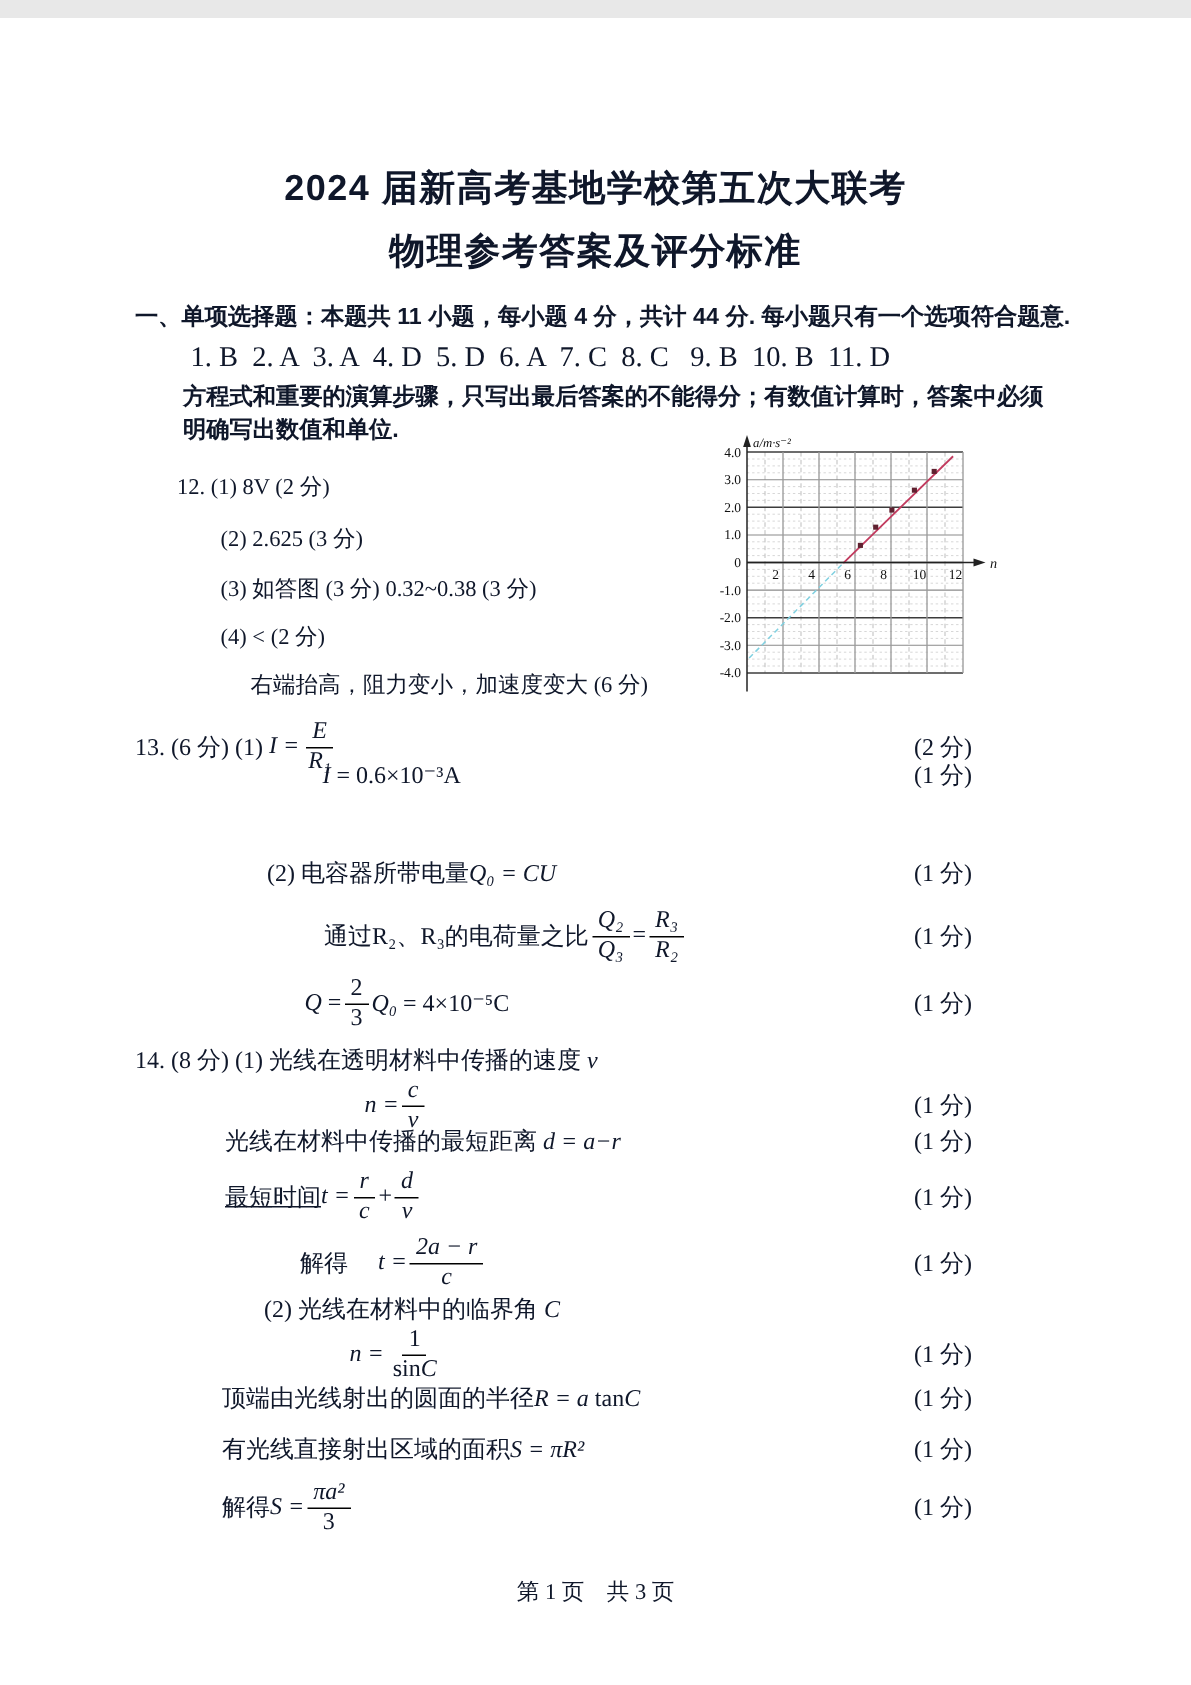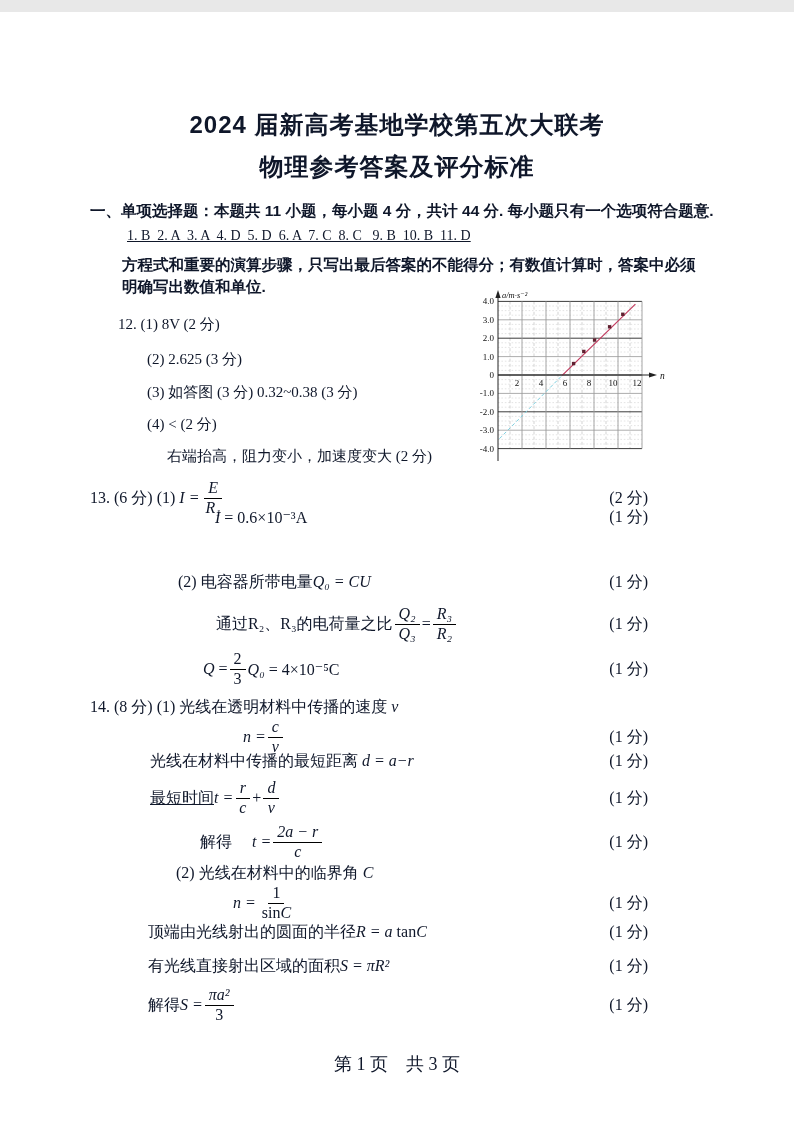--- a/index.html
+++ b/index.html
@@ -14,24 +14,24 @@
   .abs{position:absolute;}
   .row{position:absolute;left:90px;width:558px;display:flex;align-items:center;font-size:16px;}
   .row .score{margin-left:auto;white-space:pre;}
   .trow{height:22px;}
   .frow{height:44px;}
   .math{font-style:italic;}
   .frac{display:inline-flex;flex-direction:column;align-items:center;vertical-align:middle;line-height:1.15;margin:0 2px;}
   .frac .fn{display:block;padding:0 4px;border-bottom:1px solid #000;text-align:center;}
   .frac .fd{display:block;padding:0 4px;text-align:center;}
   .pre{white-space:pre;}
-  .answers{white-space:pre;font-size:14px;text-decoration:underline;}
+  .answers{white-space:pre;font-size:19px;}
   .sec2-line{line-height:22px;}
   .chart-box{position:absolute;left:456px;top:277px;width:252px;height:185px;}
-  .footer{font-size:18px;}
+  .footer{font-size:15px;}
 </style>
 </head>
 <body>
 
 <div class="page">
 
   <div class="center doc-title" style="top:97px;">2024 届新高考基地学校第五次大联考</div>
   <div class="center doc-title" style="top:139px;">物理参考答案及评分标准</div>
 
   <div class="abs heading" style="top:189px;left:90px;width:630px;">一、单项选择题：本题共 11 小题，每小题 4 分，共计 44 分. 每小题只有一个选项符合题意.</div>
@@ -115,21 +115,21 @@
         <text x="157" y="97" text-anchor="middle" font-size="9" fill="#111" font-family="&quot;Liberation Serif&quot;,&quot;DejaVu Serif&quot;,serif">10</text>
         <text x="181" y="97" text-anchor="middle" font-size="9" fill="#111" font-family="&quot;Liberation Serif&quot;,&quot;DejaVu Serif&quot;,serif">12</text>
         <text x="46" y="9" text-anchor="start" font-size="8.5" fill="#111" font-family="&quot;Liberation Serif&quot;,&quot;DejaVu Serif&quot;,serif" font-style="italic">a/m·s⁻²</text>
         <text x="204" y="89.5" text-anchor="start" font-size="9.5" fill="#111" font-family="&quot;Liberation Serif&quot;,&quot;DejaVu Serif&quot;,serif" font-style="italic">n</text>
       </svg></div>
 
   <div class="abs body-text" style="top:303px;left:118px;">12. (1) 8V (2 分)</div>
   <div class="abs body-text" style="top:338px;left:147px;">(2) 2.625 (3 分)</div>
   <div class="abs body-text" style="top:371px;left:147px;">(3) 如答图 (3 分) 0.32~0.38 (3 分)</div>
   <div class="abs body-text" style="top:403px;left:147px;">(4) &lt; (2 分)</div>
-  <div class="abs body-text" style="top:435px;left:167px;">右端抬高，阻力变小，加速度变大 (2 分)</div>
+  <div class="abs body-text" style="top:435px;left:167px;">右端抬高，阻力变小，加速度变大 (6 分)</div>
 
   <div class="row frow" style="top:464px;">
     <span class="pre">13. (6 分) (1) </span>
       <span class="math">I = </span>
       <span class="frac">
         <span class="fn math">E</span>
         <span class="fd math">R₁</span>
       </span>
     <span class="score">(2 分)</span>
   </div>

